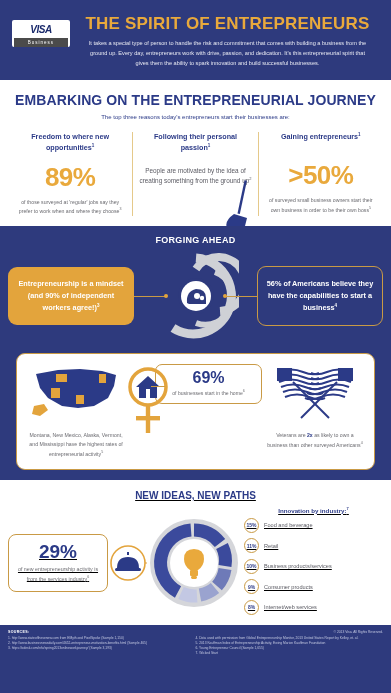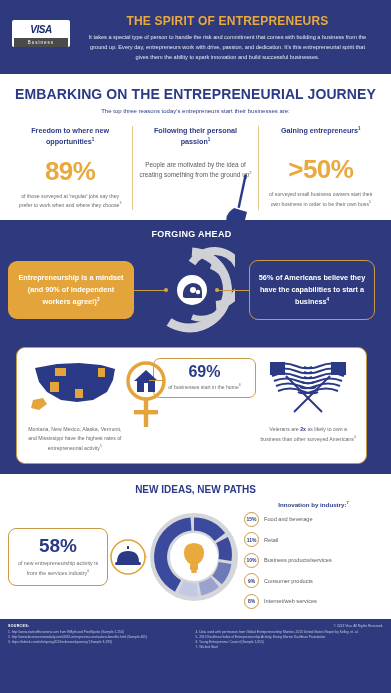--- a/index.html
+++ b/index.html
@@ -11,42 +11,42 @@
   }
   .page { width:391px; height:693px; position:relative; background:#2e3a7d; }
 
   
   .header { background:#2e3a7d; padding:14px 12px 12px 12px; display:flex; align-items:flex-start; }
   .visa-logo { width:58px; flex:0 0 58px; margin-top:6px; }
   .visa-card { background:#ffffff; border-radius:2px; padding:4px 2px 0 2px; text-align:center; }
   .visa-word { color:#1a2a6b; font-weight:bold; font-style:italic; font-size:10px; letter-spacing:-0.5px; }
   .visa-sub { background:#4b4b4b; color:#ffffff; font-size:4.5px; letter-spacing:1px; padding:2px 0; margin-top:3px; }
   .header-text { flex:1; padding-left:6px; text-align:center; }
-  .header-title { color:#e9a93c; font-size:12px; font-weight:bold; letter-spacing:0.2px; margin-bottom:5px; }
+  .header-title { color:#e9a93c; font-size:17px; font-weight:bold; letter-spacing:0.2px; margin-bottom:5px; }
   .header-body { color:#e8e9f2; font-size:5.6px; line-height:1.75; padding:0 8px; }
 
   
   .white-sec { background:#ffffff; padding:12px 8px 10px 8px; }
   .sec-title { color:#2b3a87; font-size:14px; font-weight:bold; text-align:center; letter-spacing:0.1px; }
   .sec-sub { color:#2b3a87; font-size:6px; text-align:center; margin-top:6px; }
 
   .cols3 { display:flex; margin-top:12px; position:relative; }
   .col { flex:1; text-align:center; padding:0 6px; position:relative; }
   .col + .col { border-left:1px solid #e5c98a; }
   .col-head { color:#2b3a87; font-size:7.2px; font-weight:bold; line-height:1.45; min-height:20px; }
   .col-head sup { font-size:4.5px; }
   .big-num { color:#e9a93c; font-size:26px; font-weight:bold; line-height:1; margin:10px 0 8px 0; letter-spacing:-0.5px; }
   .col-note { color:#6b6b70; font-size:5.2px; line-height:1.7; }
   .col-note sup { font-size:3.6px; }
   .col-mid-text { color:#5a5a62; font-size:6.4px; line-height:1.65; margin:12px 0 0 0; }
   .col-mid-text sup { font-size:4px; }
   .shovel { position:absolute; right:2px; bottom:-16px; width:42px; height:52px; }
 
   
-  .blue-sec { background:#2e3a7d; padding:9px 16px 10px 8px; position:relative; }
+  .blue-sec { background:#2e3a7d; padding:9px 8px 10px 8px; position:relative; }
   .blue-title { color:#ffffff; font-size:9px; font-weight:bold; text-align:center; letter-spacing:0.3px; }
 
   .forge-row { display:flex; align-items:center; margin-top:8px; position:relative; height:86px; }
   .card-gold {
     width:126px; background:#e3a43c; border-radius:9px;
     color:#ffffff; font-size:7.3px; font-weight:bold; line-height:1.6;
     text-align:center; padding:11px 7px; z-index:2;
   }
   .card-gold sup { font-size:4.5px; }
   .card-outline {
@@ -77,21 +77,21 @@
   .mini-box {
     border:1.2px solid #c99a45; border-radius:7px; padding:5px 6px 6px 6px;
     text-align:center; margin-bottom:22px; background:#fff;
   }
   .mini-num { color:#2b3a87; font-size:16px; font-weight:bold; line-height:1; }
   .mini-note { color:#6b6b70; font-size:5.1px; line-height:1.6; margin-top:3px; }
   .mini-note sup { font-size:3.6px; }
   .minihook { position:absolute; left:22px; top:22px; width:14px; height:1.2px; background:#c99a45; }
 
   
-  .white-sec2 { background:#ffffff; padding:10px 8px 6px 8px; position:relative; }
+  .white-sec2 { background:#ffffff; padding:10px 8px 6px 8px; position:relative;text-decoration:underline; }
   .ni-title { color:#2b3a87; font-size:10px; font-weight:bold; text-align:center; }
   .ni-body { display:flex; align-items:center; margin-top:6px; position:relative; height:112px; }
   .ni-left { width:100px; }
   .box58 { border:1.2px solid #c99a45; border-radius:8px; text-align:center; padding:7px 5px 8px 5px; }
   .num58 { color:#2b3a87; font-size:19px; font-weight:bold; line-height:1; }
   .note58 { color:#6b6b70; font-size:5.3px; line-height:1.7; margin-top:4px; }
   .note58 sup { font-size:3.6px; }
   .bell-wrap { width:40px; display:flex; justify-content:center; }
   .ni-chart { width:92px; display:flex; justify-content:center; }
   .ni-legend { flex:1; padding-left:4px; }
@@ -249,21 +249,21 @@
       </div>
     </div>
   </div>
 
   <div class="white-sec2">
     <div class="ni-title">NEW IDEAS, NEW PATHS</div>
 
     <div class="ni-body">
       <div class="ni-left">
         <div class="box58">
-          <div class="num58">58%</div>
+          <div class="num58">29%</div>
           <div class="note58"><span>of new entrepreneurship activity is from the services industry</span><sup>6</sup></div>
         </div>
       </div>
 
       <div class="bell-wrap">
         <svg width="38" height="38" viewBox="0 0 38 38">
           <circle cx="19" cy="19" r="17" fill="none" stroke="#e3a43c" stroke-width="1.6"></circle>
           <rect x="18" y="8" width="2" height="3" fill="#2b3a87"></rect>
           <path d="M8 24 Q8 13 19 13 Q30 13 30 24 Z" fill="#2b3a87"></path>
           <rect x="6" y="24" width="26" height="3" rx="1.5" fill="#2b3a87"></rect>

